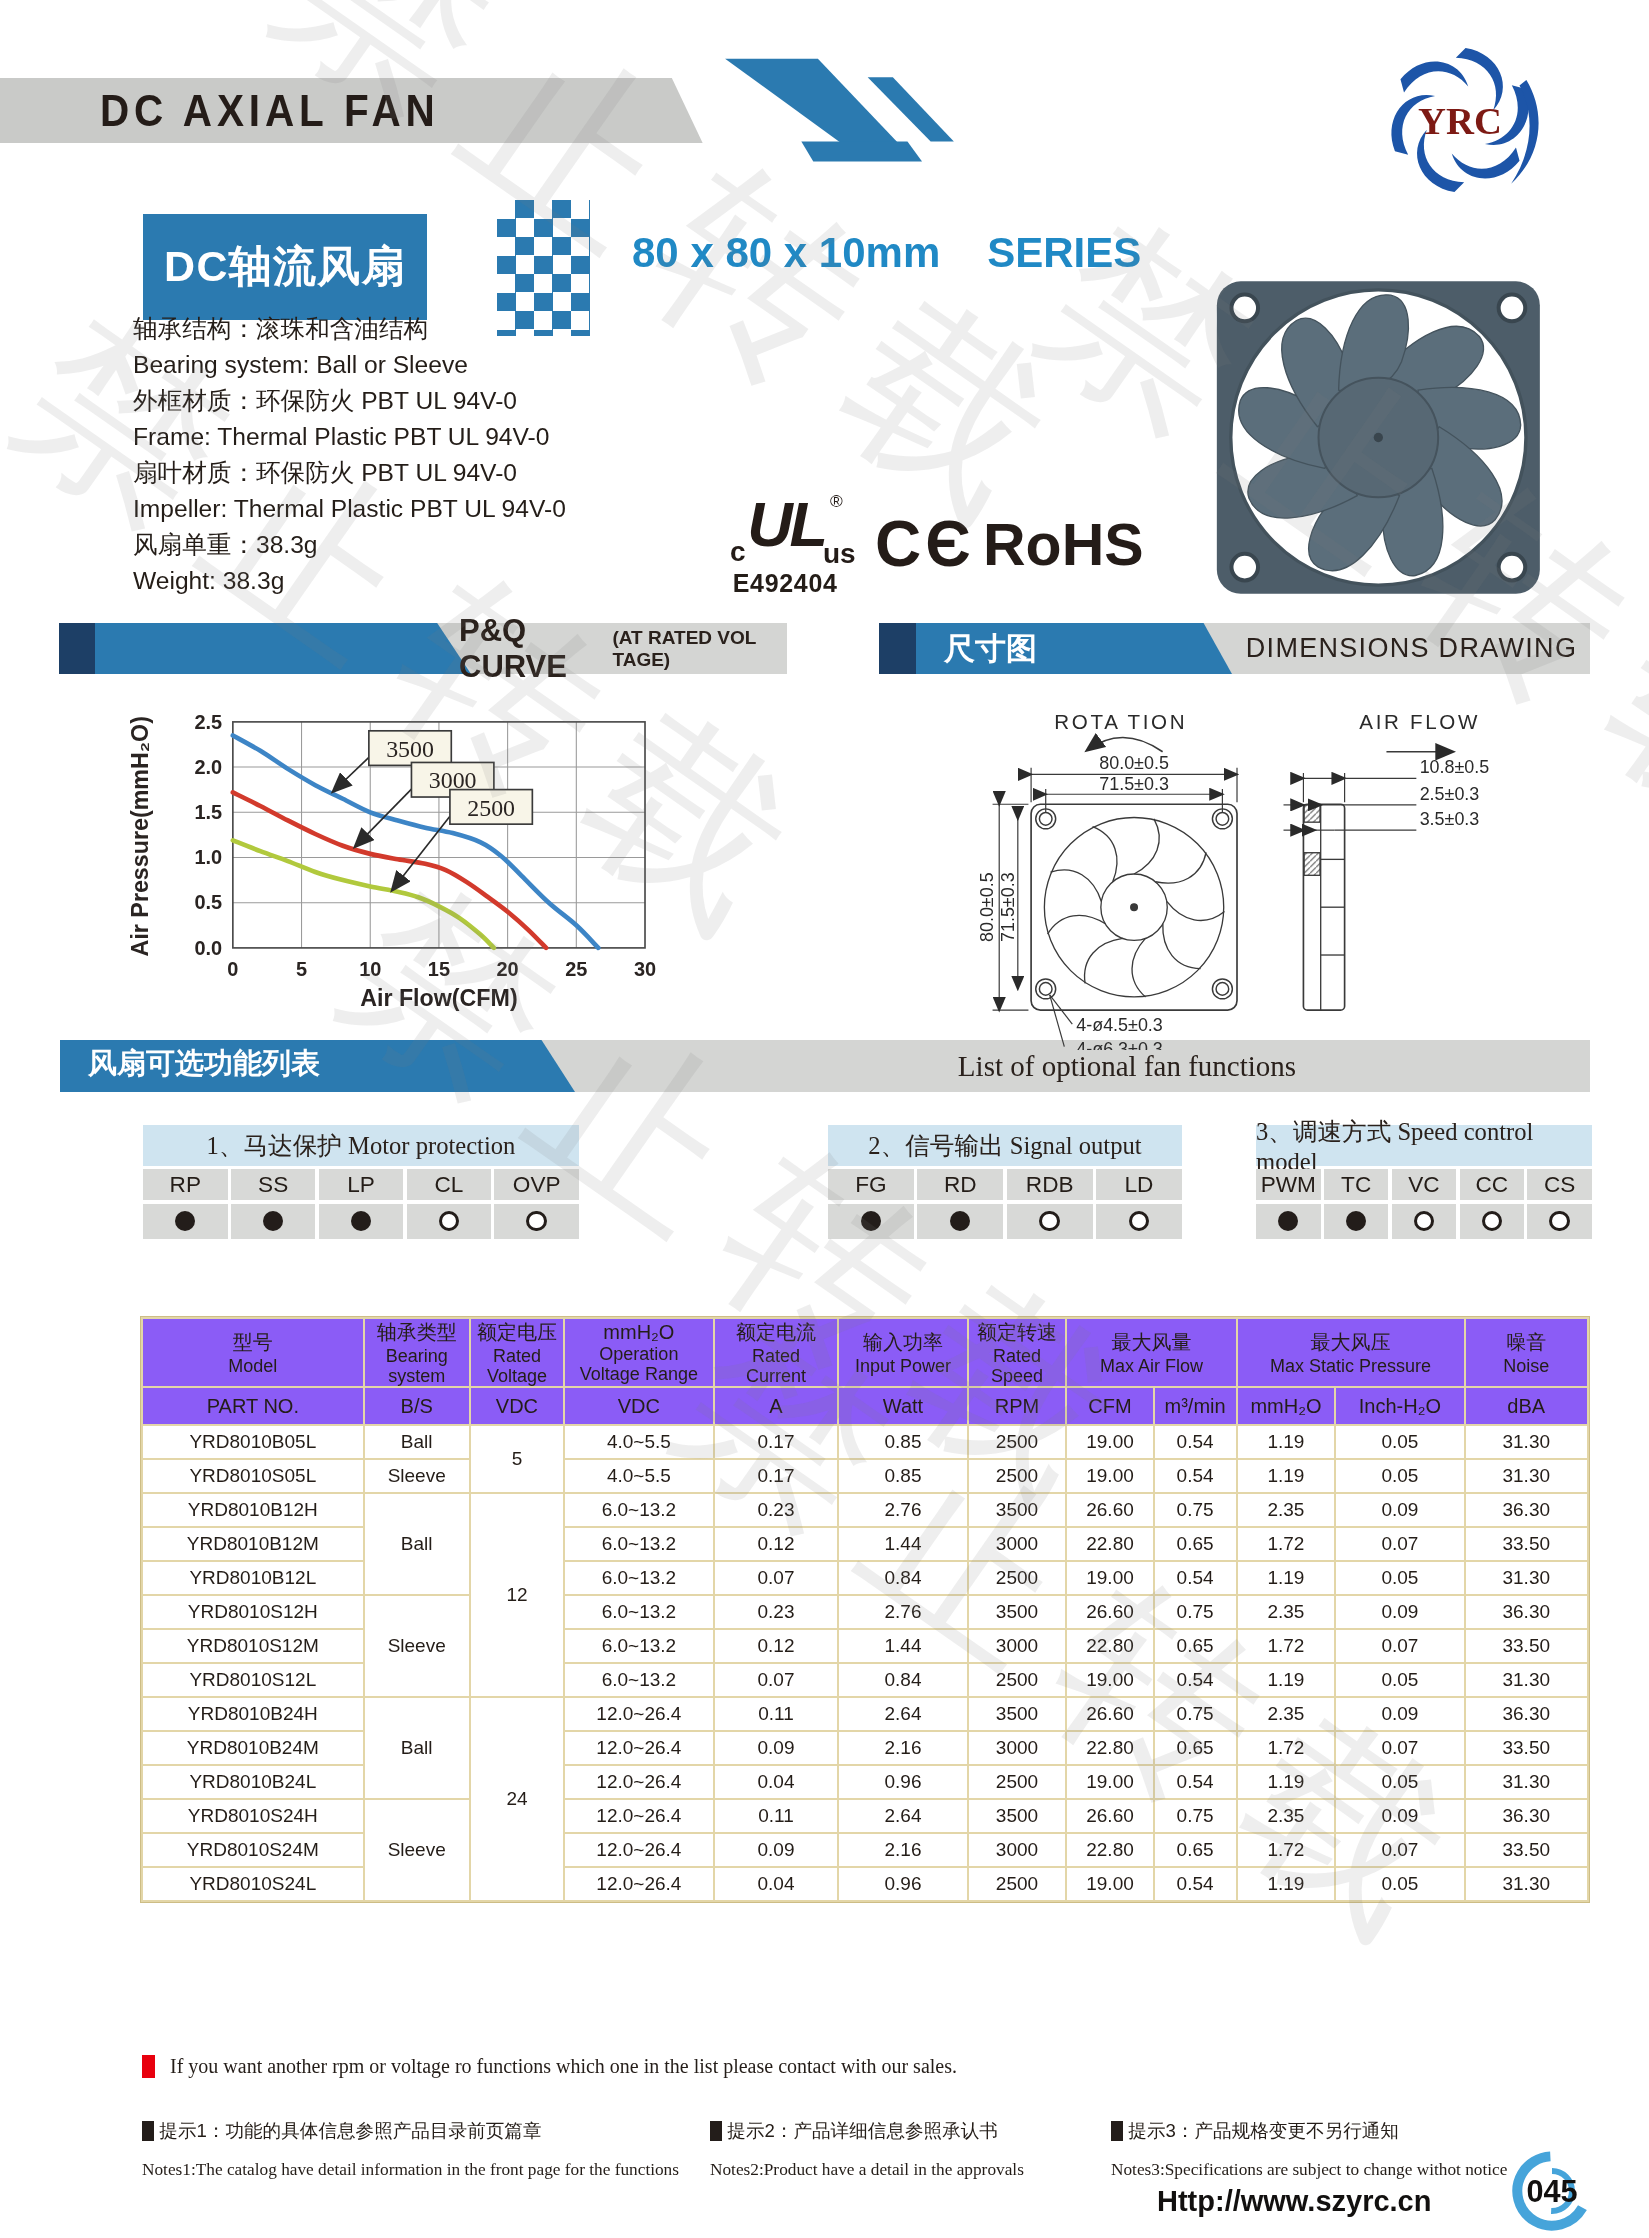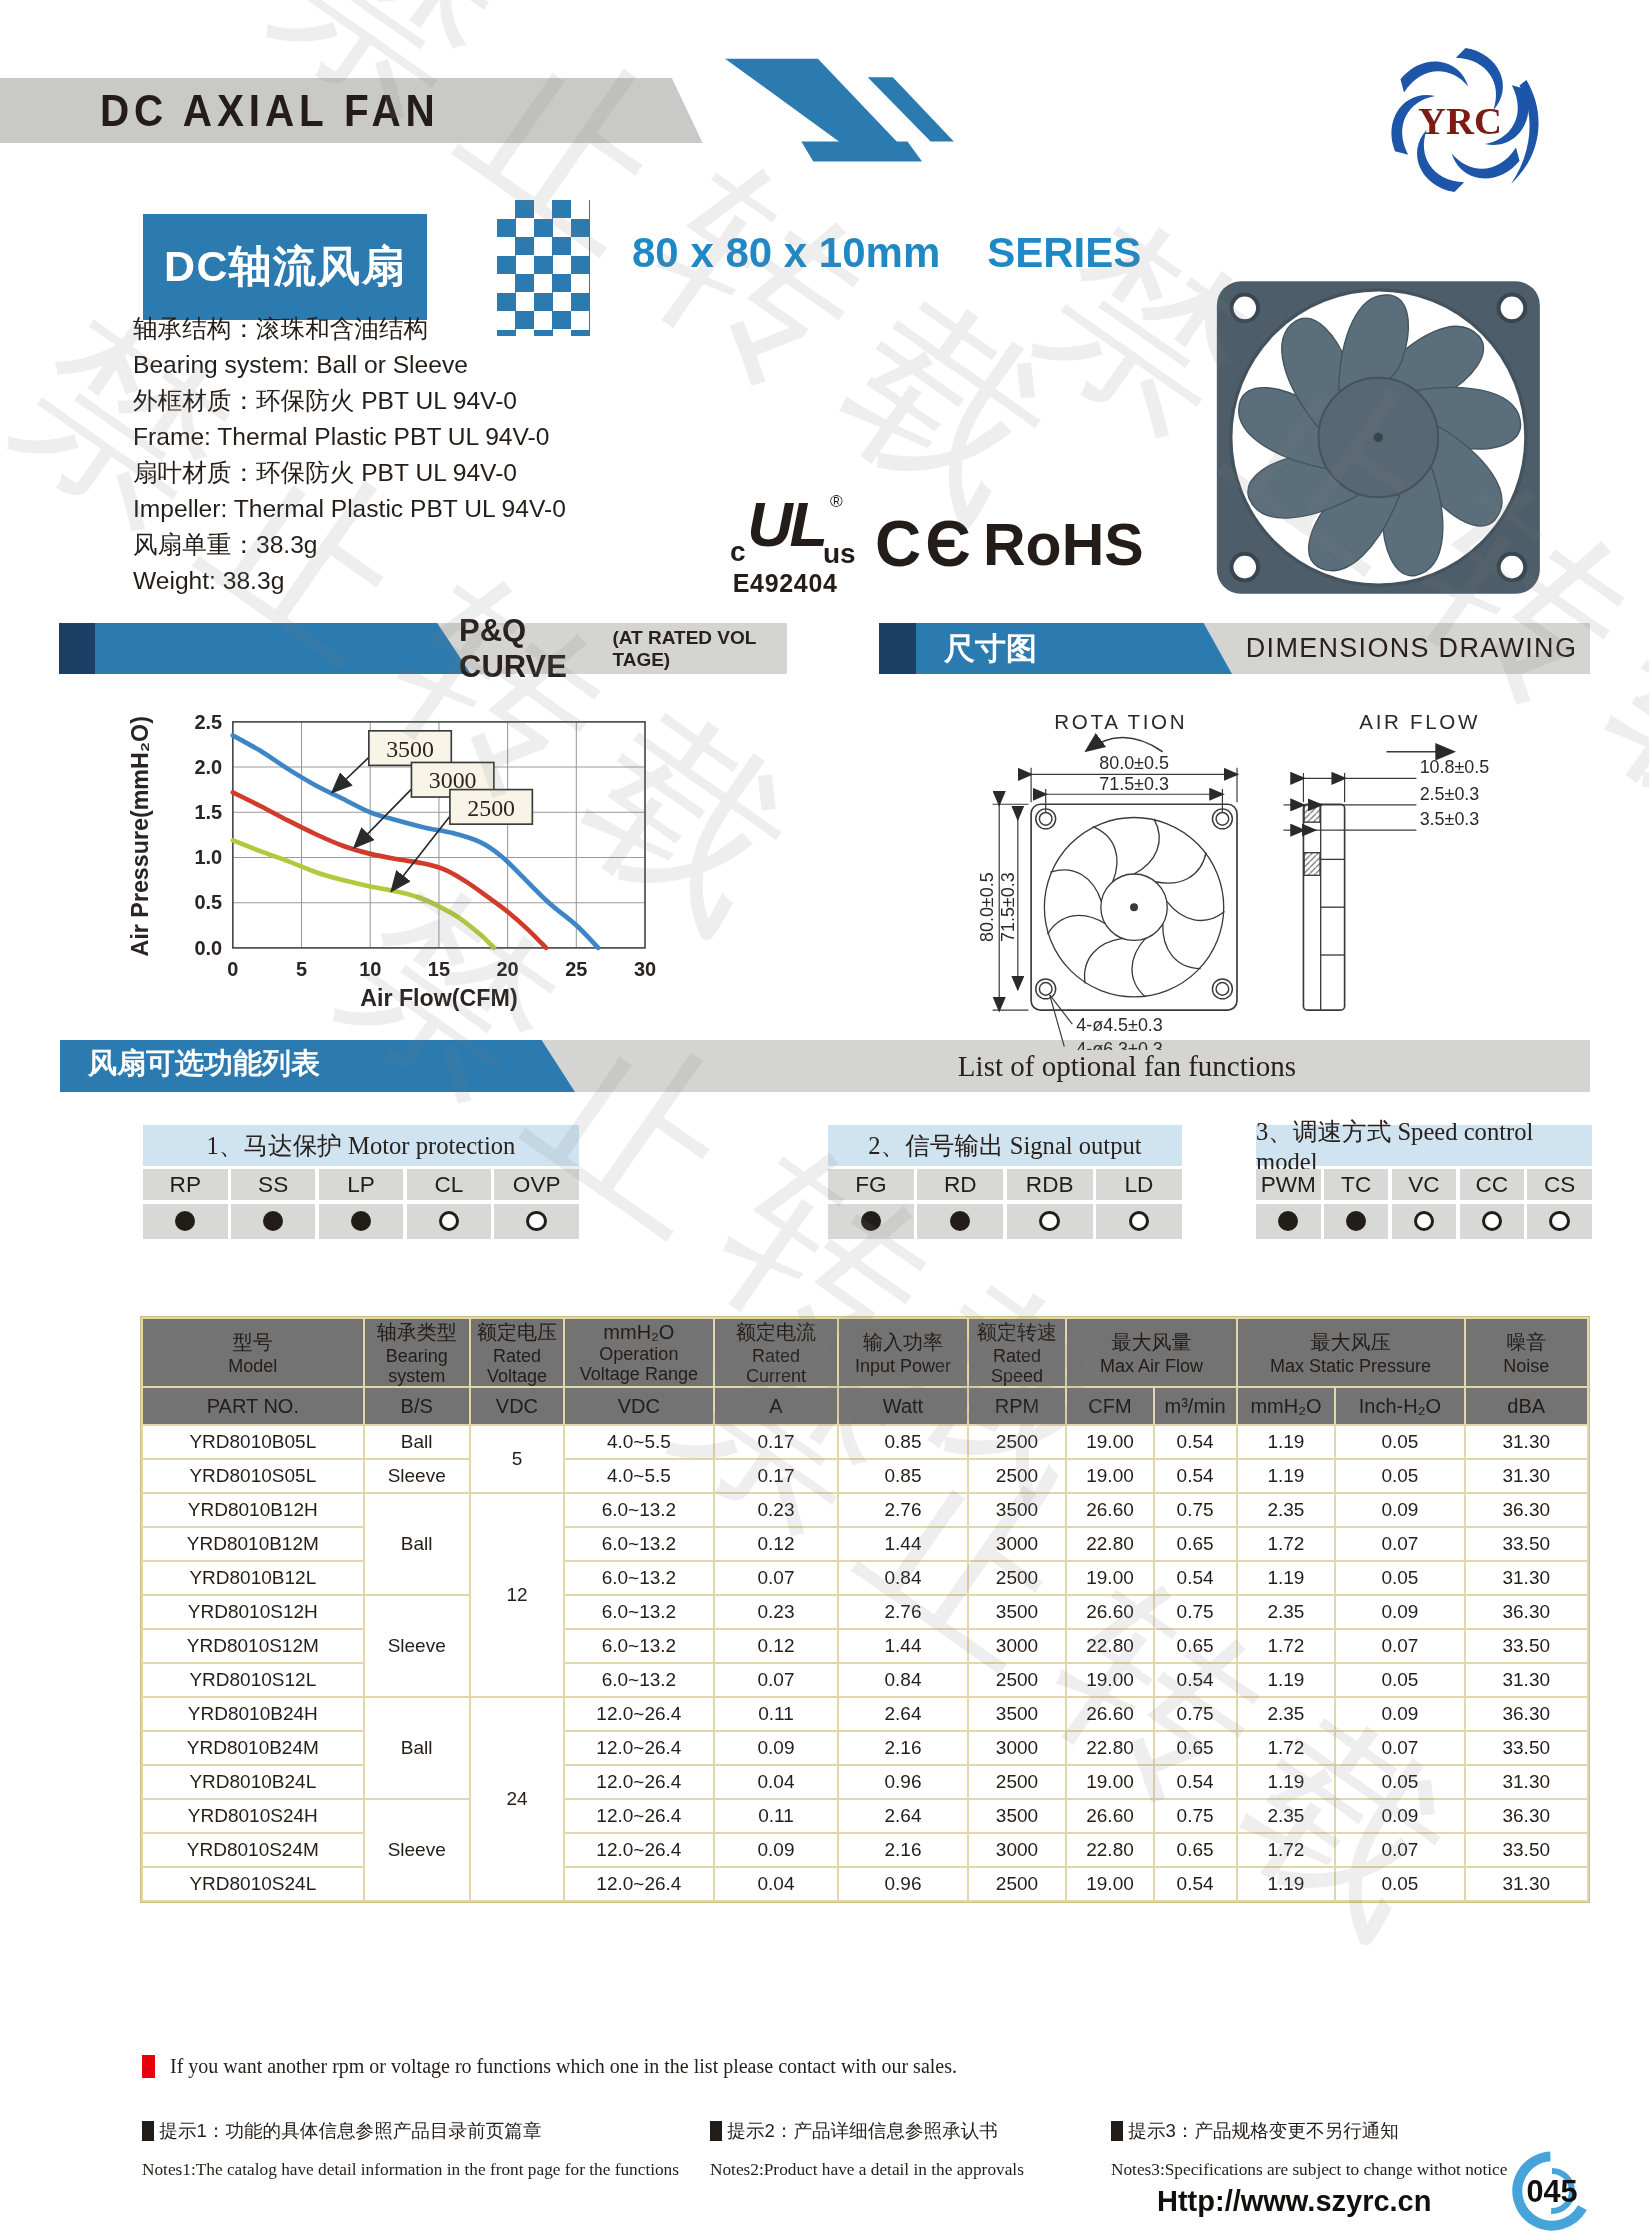--- a/index.html
+++ b/index.html
@@ -51,21 +51,21 @@
   .ft-labels .ft-cell{height:31px;}
   .ft-dots .ft-cell{height:35px;}
   .ft-cell{flex:1;background:#d8d9d7;display:flex;align-items:center;justify-content:center;
       font-size:22.6px;color:#241d18;}
   .dot{display:inline-block;border-radius:50%;}
   .dot.f{width:20px;height:20px;background:#231d1a;}
   .dot.e{width:14.6px;height:14.6px;border:3.3px solid #231d1a;background:#fff;}
   
   #spec-table{position:absolute;left:140px;top:1316px;width:1450px;border-collapse:separate;
       border-spacing:2px;background:#e3d6a8;border:1.3px solid #cdbd85;z-index:2;}
-  #spec-table th{background:#737373;font-weight:normal;text-align:center;vertical-align:middle;padding:0 2.7px;}
+  #spec-table th{background:#8b5cf6;font-weight:normal;text-align:center;vertical-align:middle;padding:0 2.7px;}
   #spec-table td{background:#ffffff;text-align:center;vertical-align:middle;font-size:19px;height:32px;padding:0 1.3px;}
   #spec-table .h1 th{height:59px;}
   #spec-table .h2 th{height:36px;font-size:20px;}
   #spec-table .zh{display:block;font-size:20px;}
   #spec-table .en{display:block;font-size:18px;white-space:pre-line;line-height:1.12;}
   
   #note{left:142px;top:2055px;display:flex;align-items:center;z-index:2;}
   #note .rblock{width:13.3px;height:22.6px;background:#e8000e;margin-right:6.7px;flex:none;}
   #note .zh{font-size:20px;white-space:nowrap;}
   #note .en{font-size:20px;margin-left:8px;white-space:nowrap;font-family:"Liberation Serif","DejaVu Serif",serif;}

